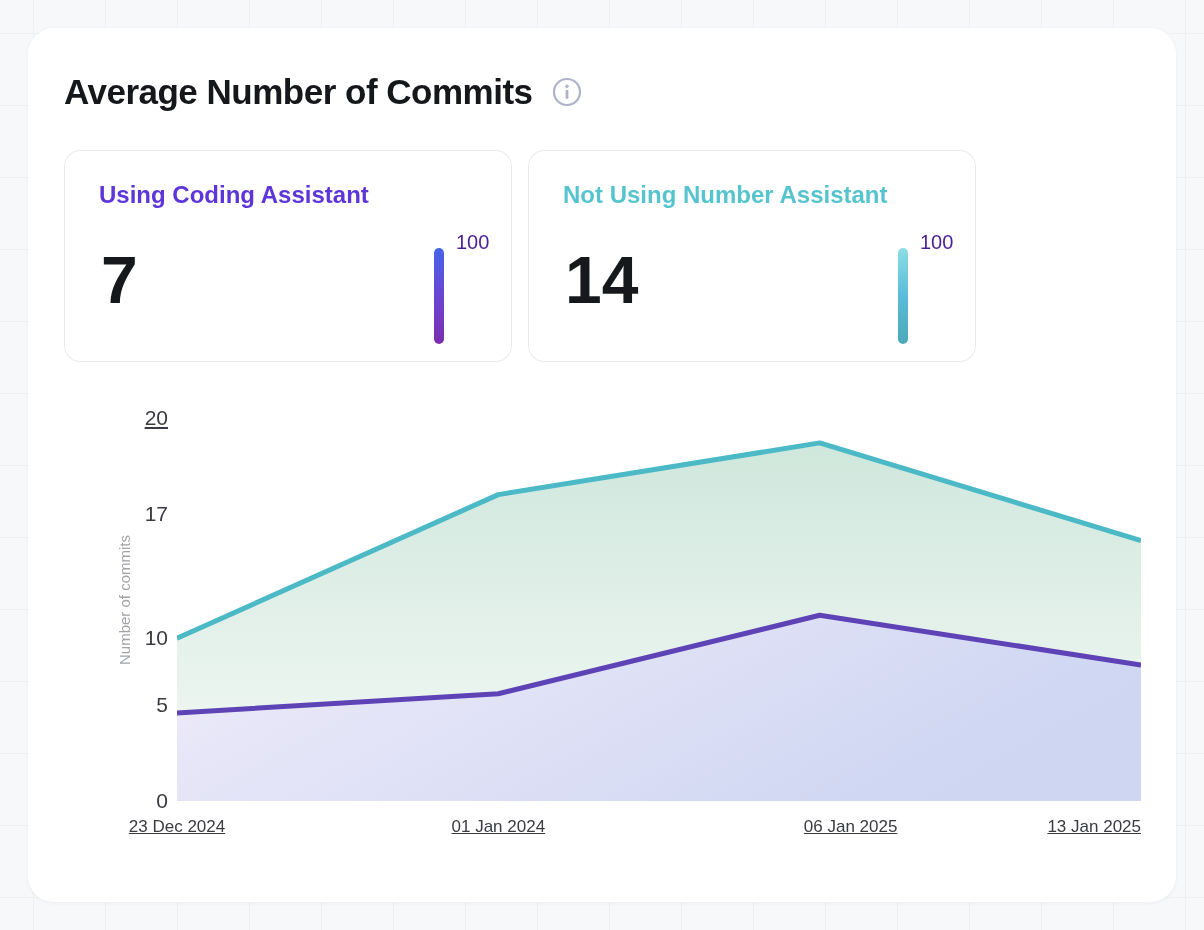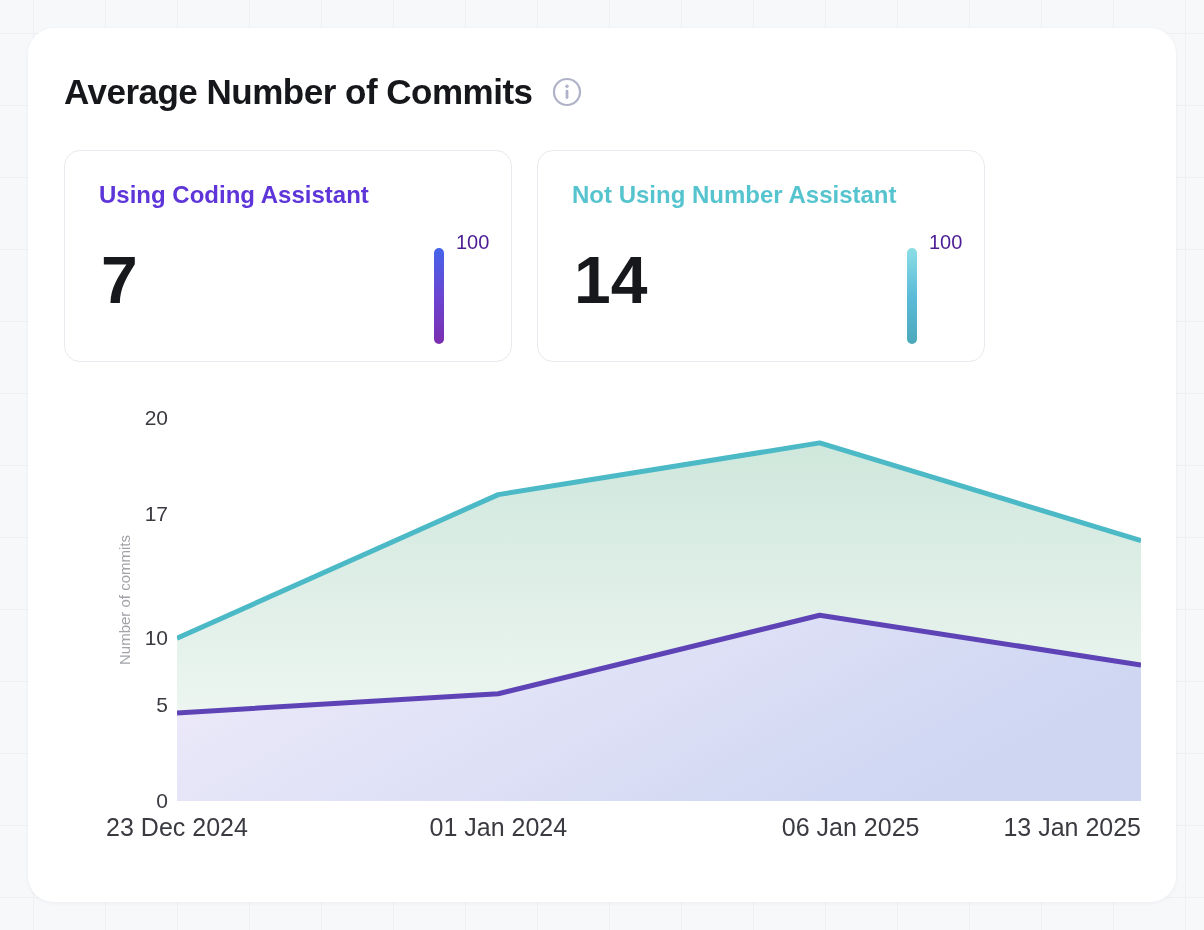--- a/index.html
+++ b/index.html
@@ -21,21 +21,21 @@
   }
   .title-row {
     position:absolute; left:36px; top:44px;
     display:flex; align-items:center; gap:19px;
   }
   .page-title {
     font-size:35px; font-weight:700; color:#16171B; letter-spacing:-0.5px;
   }
   .info-icon { color:#AFB2C8; display:flex; align-items:center; cursor:pointer; }
   .stats-row {
-    position:absolute; left:36px; top:122px; display:flex; gap:25px;
+    position:absolute; left:36px; top:122px; display:flex; gap:16px;
   }
   .stat-card {
     position:relative; width:448px; height:212px;
     background:#ffffff; border:1px solid #E9EAEF; border-radius:16px;
   }
   .stat-label {
     position:absolute; left:34px; top:30px;
     font-size:24px; font-weight:700;
   }
   .stat-value {
@@ -56,22 +56,23 @@
     white-space:nowrap; font-size:15px; color:#A2A3A9;
   }
   .y-ticks { position:absolute; left:0; top:0; width:140px; height:874px; }
   .ytick {
     position:absolute; right:0; width:140px; text-align:right;
     font-size:21px; color:#3A3B41; line-height:26px;
   }
   .chart-plot { position:absolute; left:149px; top:382px; }
   .x-labels { position:absolute; left:0; top:784px; width:1148px; height:30px; }
   .xlabel {
-    position:absolute; font-size:25px; color:#3A3B41; line-height:30px;
+    position:absolute; font-size:17px; color:#3A3B41; line-height:30px;
     white-space:nowrap;
+    text-decoration:underline;
   }
 </style>
 </head>
 <body>
 
 <div class="card">
 
   <div class="title-row">
     <div class="page-title">Average Number of Commits</div>
     <span class="info-icon">
@@ -98,21 +99,21 @@
     </div>
   </div>
 
   <div class="y-axis-label">Number of commits</div>
 
   <div class="y-ticks" id="y-ticks">
       <div class="ytick" style="top: 760px;">0</div>
       <div class="ytick" style="top: 664.25px;">5</div>
       <div class="ytick" style="top: 597px;">10</div>
       <div class="ytick" style="top: 472.75px;">17</div>
-      <div class="ytick" style="top: 377px;">20</div>
+      <div class="ytick" style="top: 377px; text-decoration: underline;">20</div>
     </div>
 
   <svg class="chart-plot" id="chart-svg" width="964" height="391" viewBox="0 0 964 391">
     <defs>
       <linearGradient id="sfill0" x1="0" y1="0" x2="0" y2="1">
         <stop offset="0%" stop-color="#CFE7DC"></stop>
           <stop offset="100%" stop-color="#F6FAF7"></stop>
       </linearGradient>
       <linearGradient id="sfill1" x1="0" y1="0" x2="1" y2="0.35">
         <stop offset="0%" stop-color="#F0ECFA"></stop>

